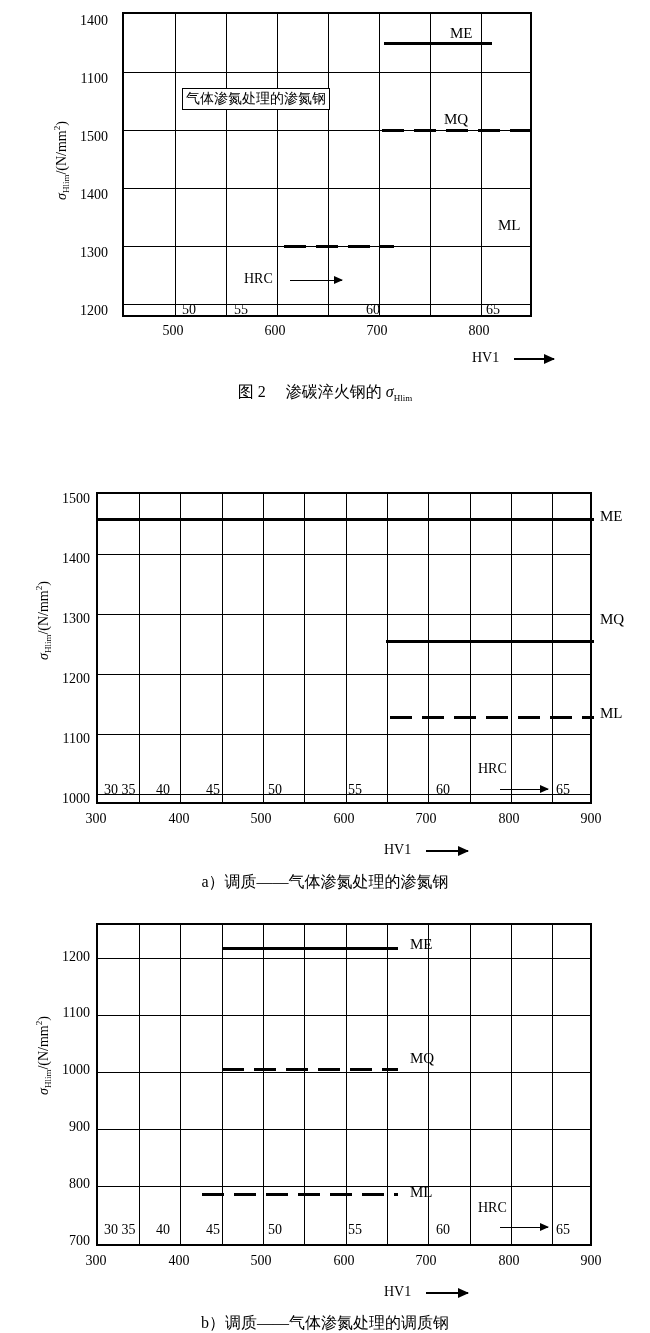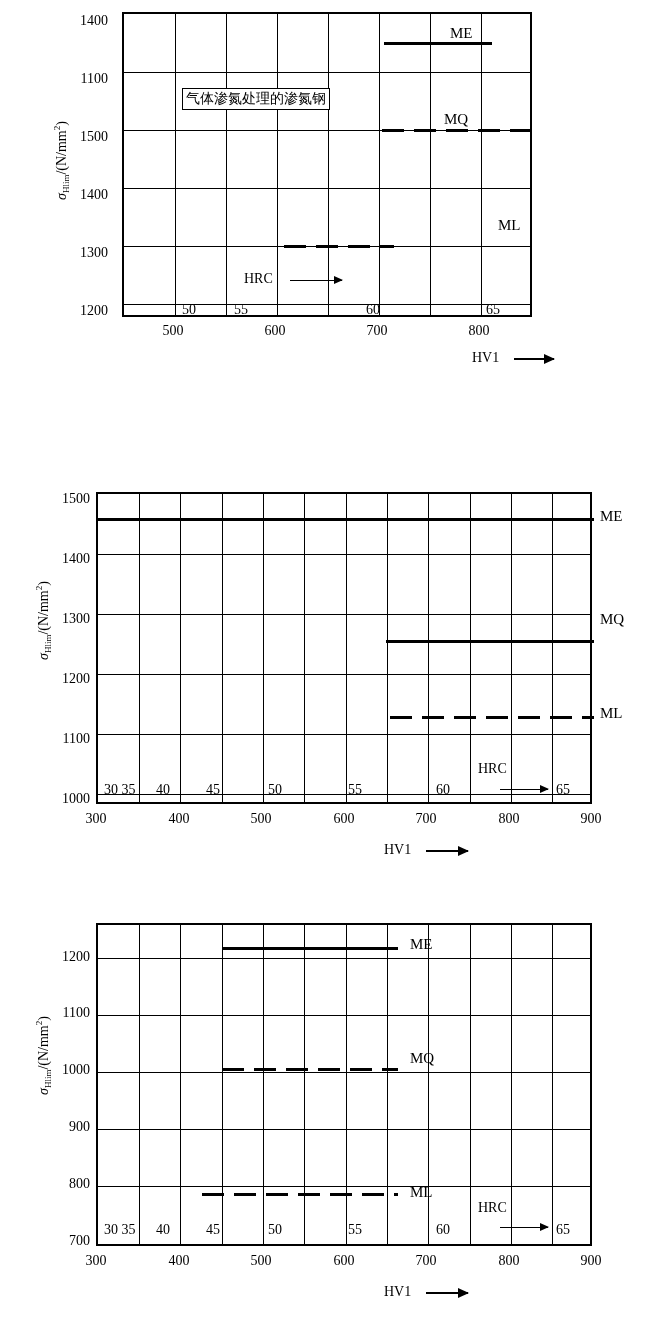--- a/index.html
+++ b/index.html
@@ -85,20 +85,26 @@
   <div class="serieslab" style="left:498px;top:218px;">ML</div>
 
   <div class="xlab" style="left:153px;top:324px;width:40px;">500</div>
   <div class="xlab" style="left:255px;top:324px;width:40px;">600</div>
   <div class="xlab" style="left:357px;top:324px;width:40px;">700</div>
   <div class="xlab" style="left:459px;top:324px;width:40px;">800</div>
 
   <div class="axis-title" style="left:472px;top:350px;">HV1</div>
   <div class="xarrow" style="left:514px;top:358px;width:40px;"></div>
 
+  <div class="caption" style="top:382px;">
+    <span>图 2</span>
+    &nbsp;&nbsp;&nbsp;
+    <span>渗碳淬火钢的</span>
+    <span style="font-style:italic;">σ</span><sub>Hlim</sub>
+  </div>
 </div>
 
 <div class="fig" style="top:470px;height:430px;">
 
   <div class="ytitle" style="left:34px;top:190px;transform:rotate(-90deg);">
     <span style="font-style:italic;">σ</span><sub>Hlim</sub>/(N/mm<sup>2</sup>)
   </div>
 
   <div class="ylab" style="left:50px;top:22px;width:40px;">1500</div>
   <div class="ylab" style="left:50px;top:82px;width:40px;">1400</div>
@@ -149,20 +155,21 @@
   <div class="xlab" style="left:159px;top:342px;width:40px;">400</div>
   <div class="xlab" style="left:241px;top:342px;width:40px;">500</div>
   <div class="xlab" style="left:324px;top:342px;width:40px;">600</div>
   <div class="xlab" style="left:406px;top:342px;width:40px;">700</div>
   <div class="xlab" style="left:489px;top:342px;width:40px;">800</div>
   <div class="xlab" style="left:571px;top:342px;width:40px;">900</div>
 
   <div class="axis-title" style="left:384px;top:372px;">HV1</div>
   <div class="xarrow" style="left:426px;top:380px;width:42px;"></div>
 
+  <div class="caption" style="top:402px;">a）调质——气体渗氮处理的渗氮钢</div>
 </div>
 
 <div class="fig" style="top:905px;height:420px;">
 
   <div class="ytitle" style="left:34px;top:190px;transform:rotate(-90deg);">
     <span style="font-style:italic;">σ</span><sub>Hlim</sub>/(N/mm<sup>2</sup>)
   </div>
 
   <div class="ylab" style="left:50px;top:45px;width:40px;">1200</div>
   <div class="ylab" style="left:50px;top:101px;width:40px;">1100</div>
@@ -213,13 +220,14 @@
   <div class="xlab" style="left:159px;top:349px;width:40px;">400</div>
   <div class="xlab" style="left:241px;top:349px;width:40px;">500</div>
   <div class="xlab" style="left:324px;top:349px;width:40px;">600</div>
   <div class="xlab" style="left:406px;top:349px;width:40px;">700</div>
   <div class="xlab" style="left:489px;top:349px;width:40px;">800</div>
   <div class="xlab" style="left:571px;top:349px;width:40px;">900</div>
 
   <div class="axis-title" style="left:384px;top:379px;">HV1</div>
   <div class="xarrow" style="left:426px;top:387px;width:42px;"></div>
 
+  <div class="caption" style="top:408px;">b）调质——气体渗氮处理的调质钢</div>
 </div>
 
 </body></html>

